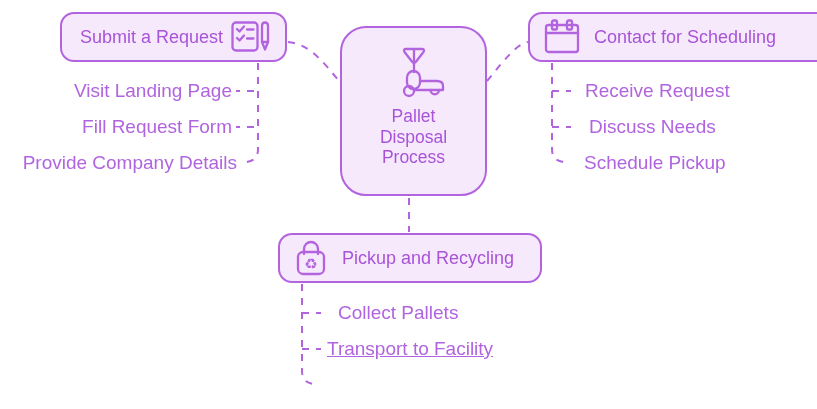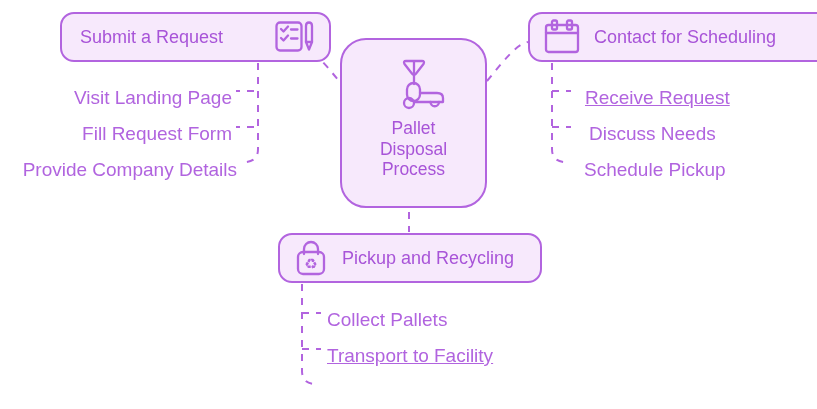--- a/index.html
+++ b/index.html
@@ -23,30 +23,30 @@
     background:var(--node-fill);
     border:2px solid var(--node-border);
     border-radius:14px;
     color:var(--node-text);
     font-size:18px;
   }
   .node .lbl{white-space:nowrap;}
   .node svg{flex:0 0 auto;display:block;}
   .node svg *{stroke:var(--node-border);fill:none;stroke-width:2.3;stroke-linecap:round;stroke-linejoin:round;}
   .node svg text{stroke:none;fill:var(--node-border);font-family:"DejaVu Sans",sans-serif;}
-  #node-submit{left:60px;top:12px;width:271px;height:50px;justify-content:space-between;padding:0 14px 0 18px;}
+  #node-submit{left:60px;top:12px;width:227px;height:50px;justify-content:space-between;padding:0 14px 0 18px;}
   #node-contact{left:528px;top:12px;width:317px;height:50px;gap:13px;padding:0 14px 0 13px;}
   #node-pickup{left:278px;top:233px;width:264px;height:50px;gap:13px;padding:0 14px 0 13px;}
   #node-root{
-    left:340px;top:38px;width:147px;height:170px;border-radius:26px;
+    left:340px;top:26px;width:147px;height:170px;border-radius:26px;
     flex-direction:column;justify-content:flex-start;padding-top:17px;gap:7px;
   }
   #node-root .lbl{white-space:normal;text-align:center;width:110px;font-size:17.5px;line-height:20.5px;}
   .leaf{
-    position:absolute;color:var(--leaf-text);font-size:19px;line-height:22px;white-space:nowrap;margin-top:7px;
+    position:absolute;color:var(--leaf-text);font-size:19px;line-height:22px;white-space:nowrap;
   }
   .leaf.r{text-align:right;}
 </style>
 </head>
 <body>
 
 <div class="canvas">
 
   <svg class="connectors" viewBox="0 0 817 409">
     <path d="M288,42 C310,44 324,63 339,81"></path>
@@ -108,20 +108,20 @@
       <rect x="5" y="14" width="26" height="22" rx="5"></rect>
       <text x="18" y="31" font-size="15" text-anchor="middle">♻</text>
     </svg>
     <div class="lbl">Pickup and Recycling</div>
   </div>
 
   <div class="leaf r" style="right:585px;top:80px;">Visit Landing Page</div>
   <div class="leaf r" style="right:580px;top:152px;">Provide Company Details</div>
   <div class="leaf r" style="right:585px;top:116px;">Fill Request Form</div>
 
-  <div class="leaf" style="left:585px;top:80px;text-decoration:underline;">Receive Request</div>
+  <div class="leaf" style="left:585px;top:80px;">Receive Request</div>
   <div class="leaf" style="left:589px;top:116px;">Discuss Needs</div>
   <div class="leaf" style="left:584px;top:152px;">Schedule Pickup</div>
 
-  <div class="leaf" style="left:327px;top:302px;">Collect Pallets</div>
+  <div class="leaf" style="left:338px;top:302px;">Collect Pallets</div>
   <div class="leaf" style="left:327px;top:338px;text-decoration:underline;">Transport to Facility</div>
 
 </div>
 
 </body></html>

